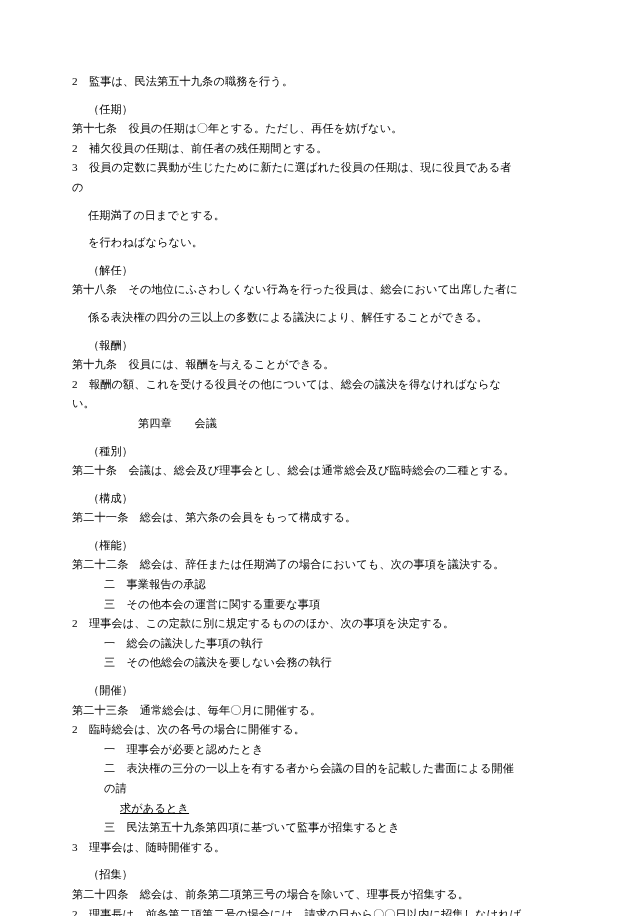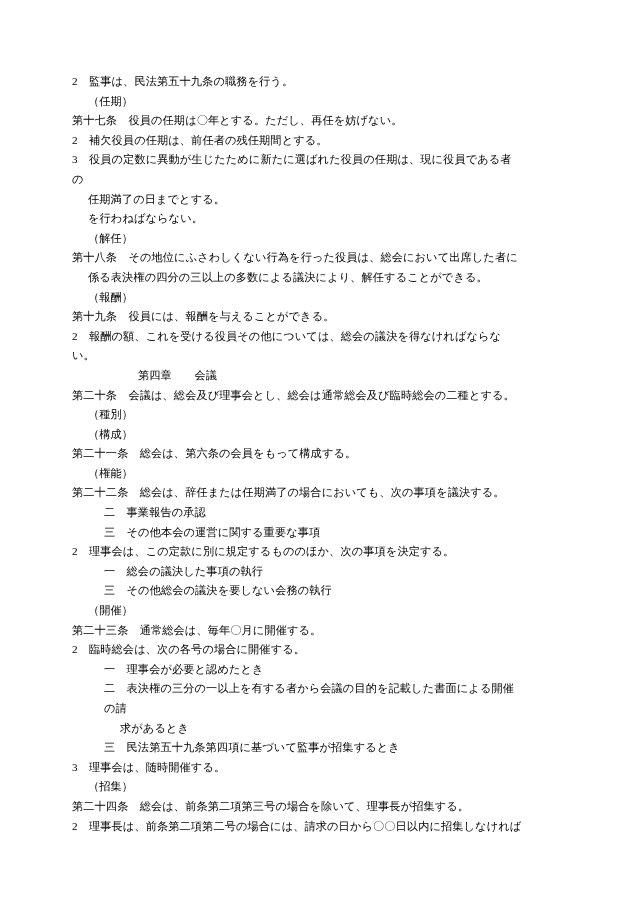--- a/index.html
+++ b/index.html
@@ -25,23 +25,23 @@
     font-size: 11.2px;
     line-height: 19.6px;
     letter-spacing: 0.1px;
   }
   .line {
     white-space: pre-wrap;
     margin: 0;
   }
   
   .ind-0 { padding-left: 0; }
-  .ind-1 { padding-left: 16px; }
+  .ind-1 { padding-left: 16px; margin-top: 8px; }
   .ind-2 { padding-left: 32px; }
-  .ind-3 { padding-left: 48px; }
+  .ind-3 { padding-left: 48px; text-decoration: underline; }
   .ind-center-ch { padding-left: 66px; }
 </style>
 </head>
 <body>
 
 <div class="page">
   <div class="doc-body">
     <p class="line ind-0">2　監事は、民法第五十九条の職務を行う。</p>
     <p class="line ind-1">（任期）</p>
     <p class="line ind-0">第十七条　役員の任期は〇年とする。ただし、再任を妨げない。</p>
@@ -49,22 +49,22 @@
     <p class="line ind-0">3　役員の定数に異動が生じたために新たに選ばれた役員の任期は、現に役員である者の</p>
     <p class="line ind-1">任期満了の日までとする。</p>
     <p class="line ind-1">を行わねばならない。</p>
     <p class="line ind-1">（解任）</p>
     <p class="line ind-0">第十八条　その地位にふさわしくない行為を行った役員は、総会において出席した者に</p>
     <p class="line ind-1">係る表決権の四分の三以上の多数による議決により、解任することができる。</p>
     <p class="line ind-1">（報酬）</p>
     <p class="line ind-0">第十九条　役員には、報酬を与えることができる。</p>
     <p class="line ind-0">2　報酬の額、これを受ける役員その他については、総会の議決を得なければならない。</p>
     <p class="line ind-center-ch">第四章　　会議</p>
+    <p class="line ind-1">（種別）</p>
     <p class="line ind-0">第二十条　会議は、総会及び理事会とし、総会は通常総会及び臨時総会の二種とする。</p>
-    <p class="line ind-1">（種別）</p>
     <p class="line ind-1">（構成）</p>
     <p class="line ind-0">第二十一条　総会は、第六条の会員をもって構成する。</p>
     <p class="line ind-1">（権能）</p>
     <p class="line ind-0">第二十二条　総会は、辞任または任期満了の場合においても、次の事項を議決する。</p>
     <p class="line ind-2">二　事業報告の承認</p>
     <p class="line ind-2">三　その他本会の運営に関する重要な事項</p>
     <p class="line ind-0">2　理事会は、この定款に別に規定するもののほか、次の事項を決定する。</p>
     <p class="line ind-2">一　総会の議決した事項の執行</p>
     <p class="line ind-2">三　その他総会の議決を要しない会務の執行</p>
     <p class="line ind-1">（開催）</p>

